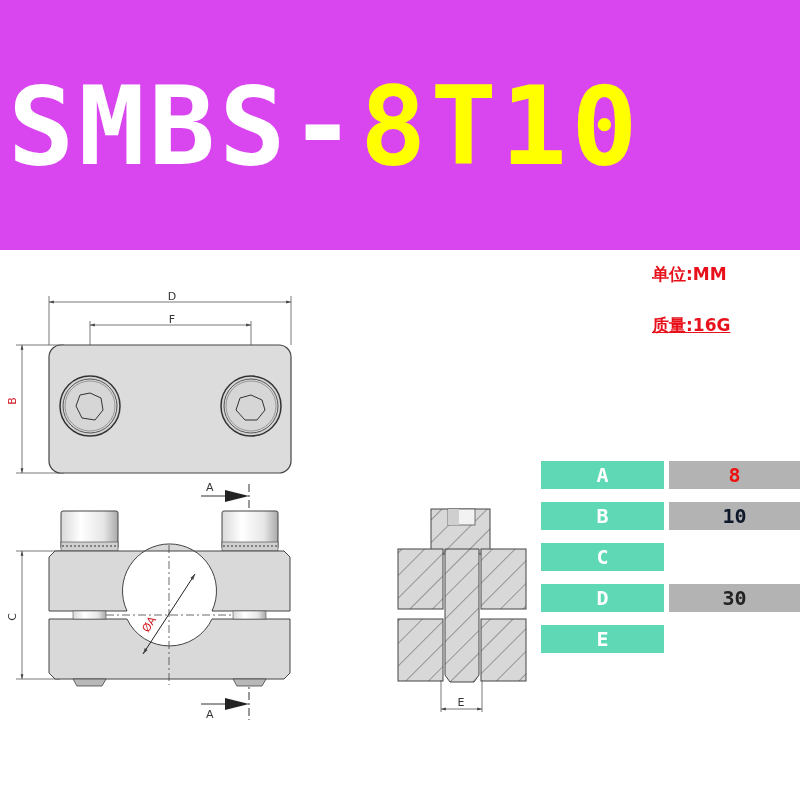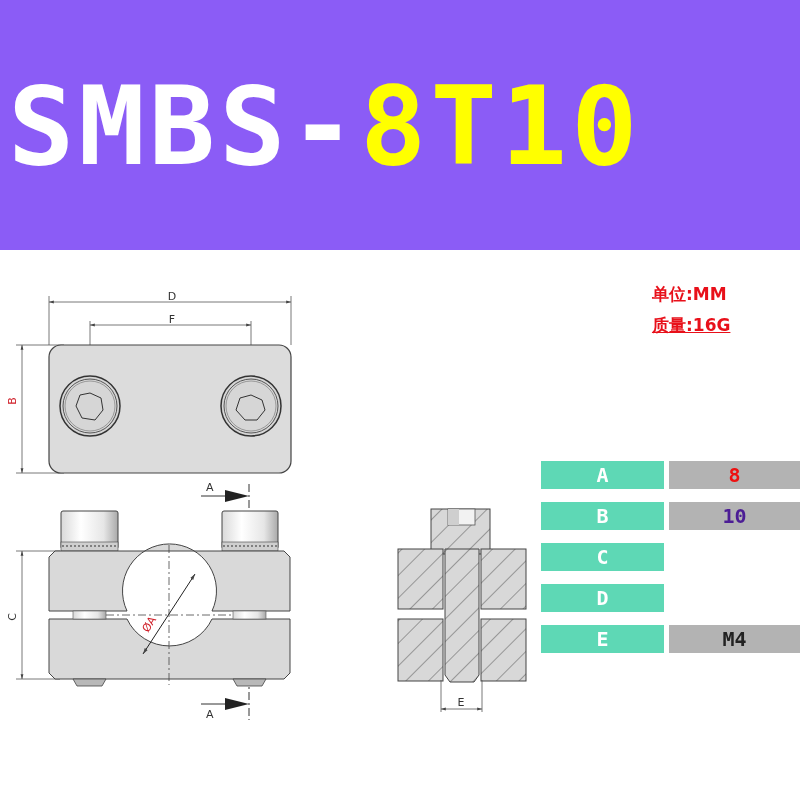--- a/index.html
+++ b/index.html
@@ -1,35 +1,35 @@
 <!DOCTYPE html>
 <html><head>
   <meta charset="utf-8">
   <style>
     html, body { margin: 0; padding: 0; }
     body {
       width: 800px; height: 800px; background: #ffffff; position: relative; overflow: hidden;
       font-family: "DejaVu Sans", sans-serif;
     }
     .banner {
-      position: absolute; left: 0; top: 0; width: 800px; height: 250px; background: #8b5cf6;
+      position: absolute; left: 0; top: 0; width: 800px; height: 250px; background: #d946ef;
     }
     .title {
       position: absolute; left: 8px; top: 72px; height: 110px; width: 790px;
       font-family: "DejaVu Sans Mono", monospace; font-weight: bold;
       font-size: 108px; line-height: 110px; letter-spacing: 4px; white-space: nowrap;
       transform: scaleX(1.02); transform-origin: left center;
     }
     .title .part-a { color: #ffffff; }
     .title .part-b { color: #ffff00; }
     .info {
       position: absolute; left: 652px; font-weight: bold; color: #e8101a; font-size: 17px;
       font-family: "DejaVu Sans", sans-serif; white-space: nowrap;
     }
-    .info.unit { top: 283px; text-align: center; }
+    .info.unit { top: 263px; text-align: center; }
     .info.mass { top: 314px; text-decoration: underline; }
     .drawing { position: absolute; left: 0; top: 250px; width: 800px; height: 550px; }
     .spec-table { position: absolute; left: 541px; top: 461px; width: 259px; }
     .spec-row { position: absolute; left: 0; width: 259px; height: 28px; }
     .spec-label {
       position: absolute; left: 0; top: 0; width: 123px; height: 28px; background: #5ed8b5;
       color: #ffffff; font-weight: bold; font-size: 20px; line-height: 28px; text-align: center;
       font-family: "DejaVu Sans Mono", monospace;
     }
     .spec-value {
@@ -160,25 +160,25 @@
   </g>
 </svg>
 
 <div class="spec-table">
   <div class="spec-row" style="top:0px">
     <div class="spec-label">A</div>
     <div class="spec-value" style="color:#ee1111">8</div>
   </div>
   <div class="spec-row" style="top:41px">
     <div class="spec-label">B</div>
-    <div class="spec-value" style="color:#4c1d95">10</div>
+    <div class="spec-value" style="color:#0f172a">10</div>
   </div>
   <div class="spec-row" style="top:82px">
     <div class="spec-label">C</div>
   </div>
   <div class="spec-row" style="top:123px">
     <div class="spec-label">D</div>
+    <div class="spec-value" style="color:#222222">30</div>
   </div>
   <div class="spec-row" style="top:164px">
     <div class="spec-label">E</div>
-    <div class="spec-value" style="color:#222222">M4</div>
   </div>
 </div>
 
 </body></html>

